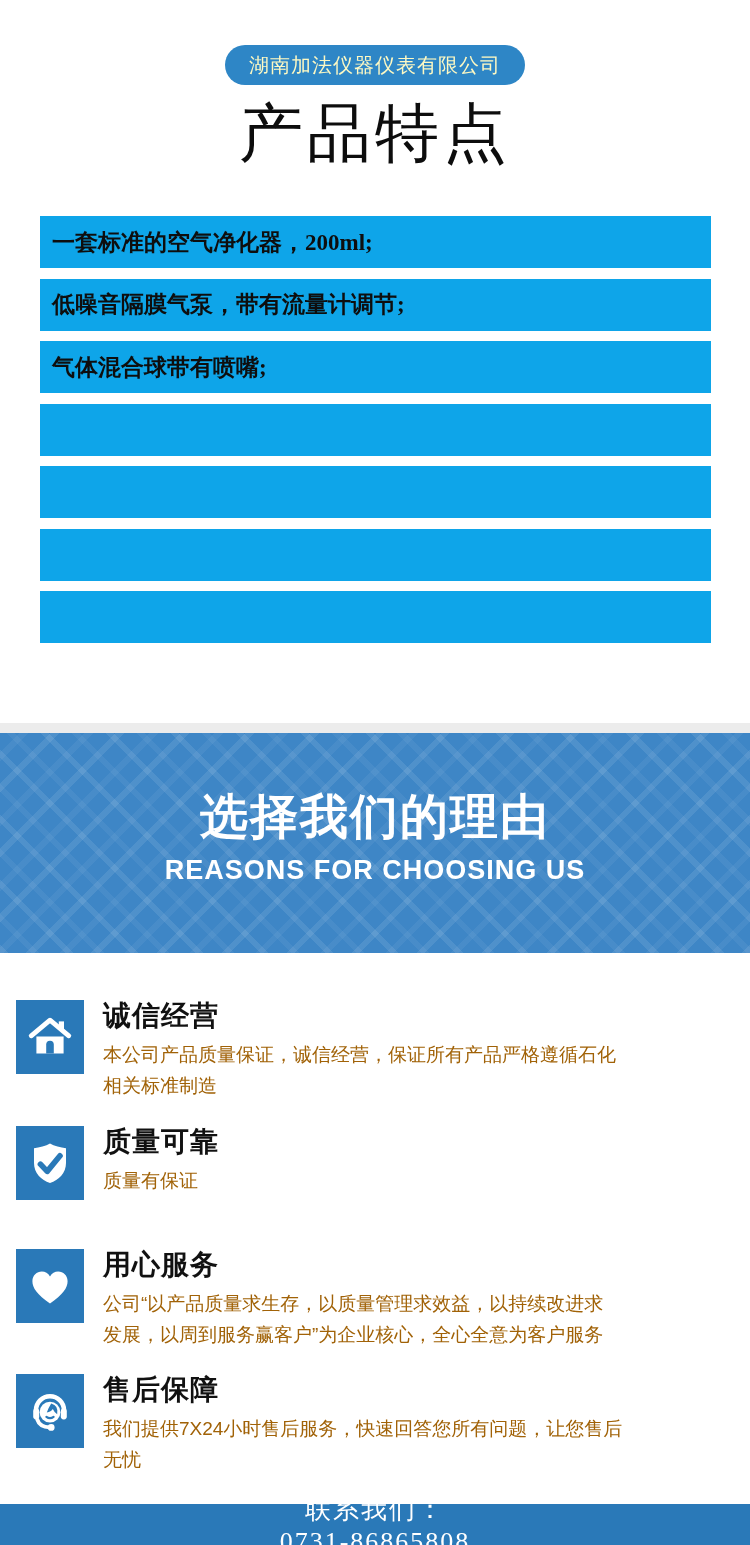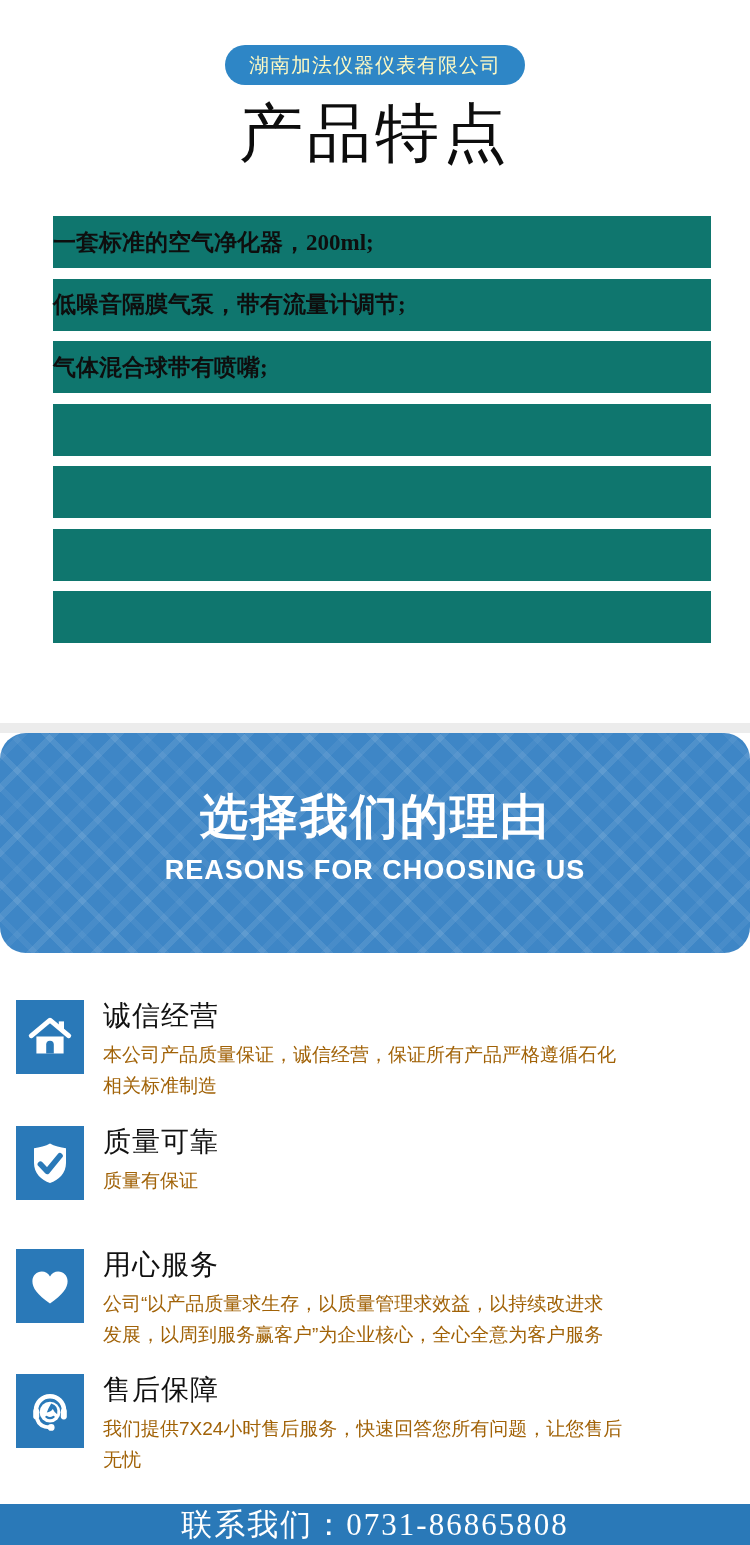--- a/index.html
+++ b/index.html
@@ -34,50 +34,48 @@
     font-weight:400;
     color:#0d0d0d;
     letter-spacing:4px;
   }
 
   
   .bars{position:absolute;top:216px;left:40px;width:671px;}
   .feature-bar{
     height:52px;
     margin-bottom:10.5px;
-    background:#0f766e;
+    background:#0ea5e9;
     display:flex;align-items:center;
-    box-sizing:border-box;
+    padding-left:12px;box-sizing:border-box;
     font-family:"Liberation Serif","DejaVu Serif",serif;
     font-weight:700;
     font-size:23px;
     color:#0e0e0e;
     white-space:nowrap;
-    margin-left:13px;
   }
 
   
   .gray-strip{
     position:absolute;top:723px;left:0;width:100%;height:10px;
     background:#ECECEC;
   }
 
   
   .banner{
     position:absolute;top:733px;left:0;width:100%;height:220px;
     background-color:#3E86C6;
     background-image:
       repeating-linear-gradient(45deg, rgba(255,255,255,0.09) 0 6px, rgba(255,255,255,0) 6px 46px),
       repeating-linear-gradient(-45deg, rgba(255,255,255,0.09) 0 6px, rgba(255,255,255,0) 6px 46px),
       repeating-linear-gradient(45deg, rgba(255,255,255,0) 0 22px, rgba(255,255,255,0.05) 22px 28px, rgba(255,255,255,0) 28px 46px),
       repeating-linear-gradient(-45deg, rgba(255,255,255,0) 0 22px, rgba(255,255,255,0.05) 22px 28px, rgba(255,255,255,0) 28px 46px);
     text-align:center;
     box-sizing:border-box;
     padding-top:56px;
-    border-radius:26px;
   }
   .banner-title{
     color:#ffffff;
     font-family:"Liberation Serif","DejaVu Serif",serif;
     font-size:48px;line-height:1.15;
     font-weight:600;
     letter-spacing:2px;
   }
   .banner-subtitle{
     margin-top:11px;
@@ -94,21 +92,21 @@
     width:68px;height:74px;
     background:#2A79B8;
     display:flex;align-items:center;justify-content:center;
   }
   .reason-icon svg{display:block;}
   .reason-body{
     position:absolute;left:87px;top:0;width:637px;
   }
   .reason-title{
     font-size:28px;line-height:1;
-    font-weight:400;
+    font-weight:700;
     color:#111111;
     margin:2px 0 9px 0;
     letter-spacing:1px;
   }
   .reason-line{
     font-size:19px;line-height:31px;
     color:#a16207;
     white-space:nowrap;
   }
   .reason-1{top:1000px;}
@@ -116,23 +114,24 @@
   .reason-3{top:1249px;}
   .reason-4{top:1374px;}
 
   
   .footer-bar{
     position:absolute;top:1504px;left:0;width:100%;height:41px;
     background:#2A79B8;
     display:flex;align-items:center;justify-content:center;
     color:#ffffff;
     font-family:"Liberation Serif","DejaVu Serif",serif;
-    font-size:31px;
+    font-size:26px;
     letter-spacing:2px;
     white-space:nowrap;
+    flex-direction:column;
   }
 </style>
 </head>
 <body>
 
 <div class="page">
 
   <div class="company-badge">湖南加法仪器仪表有限公司</div>
 
   <div class="main-title">产品特点</div>

